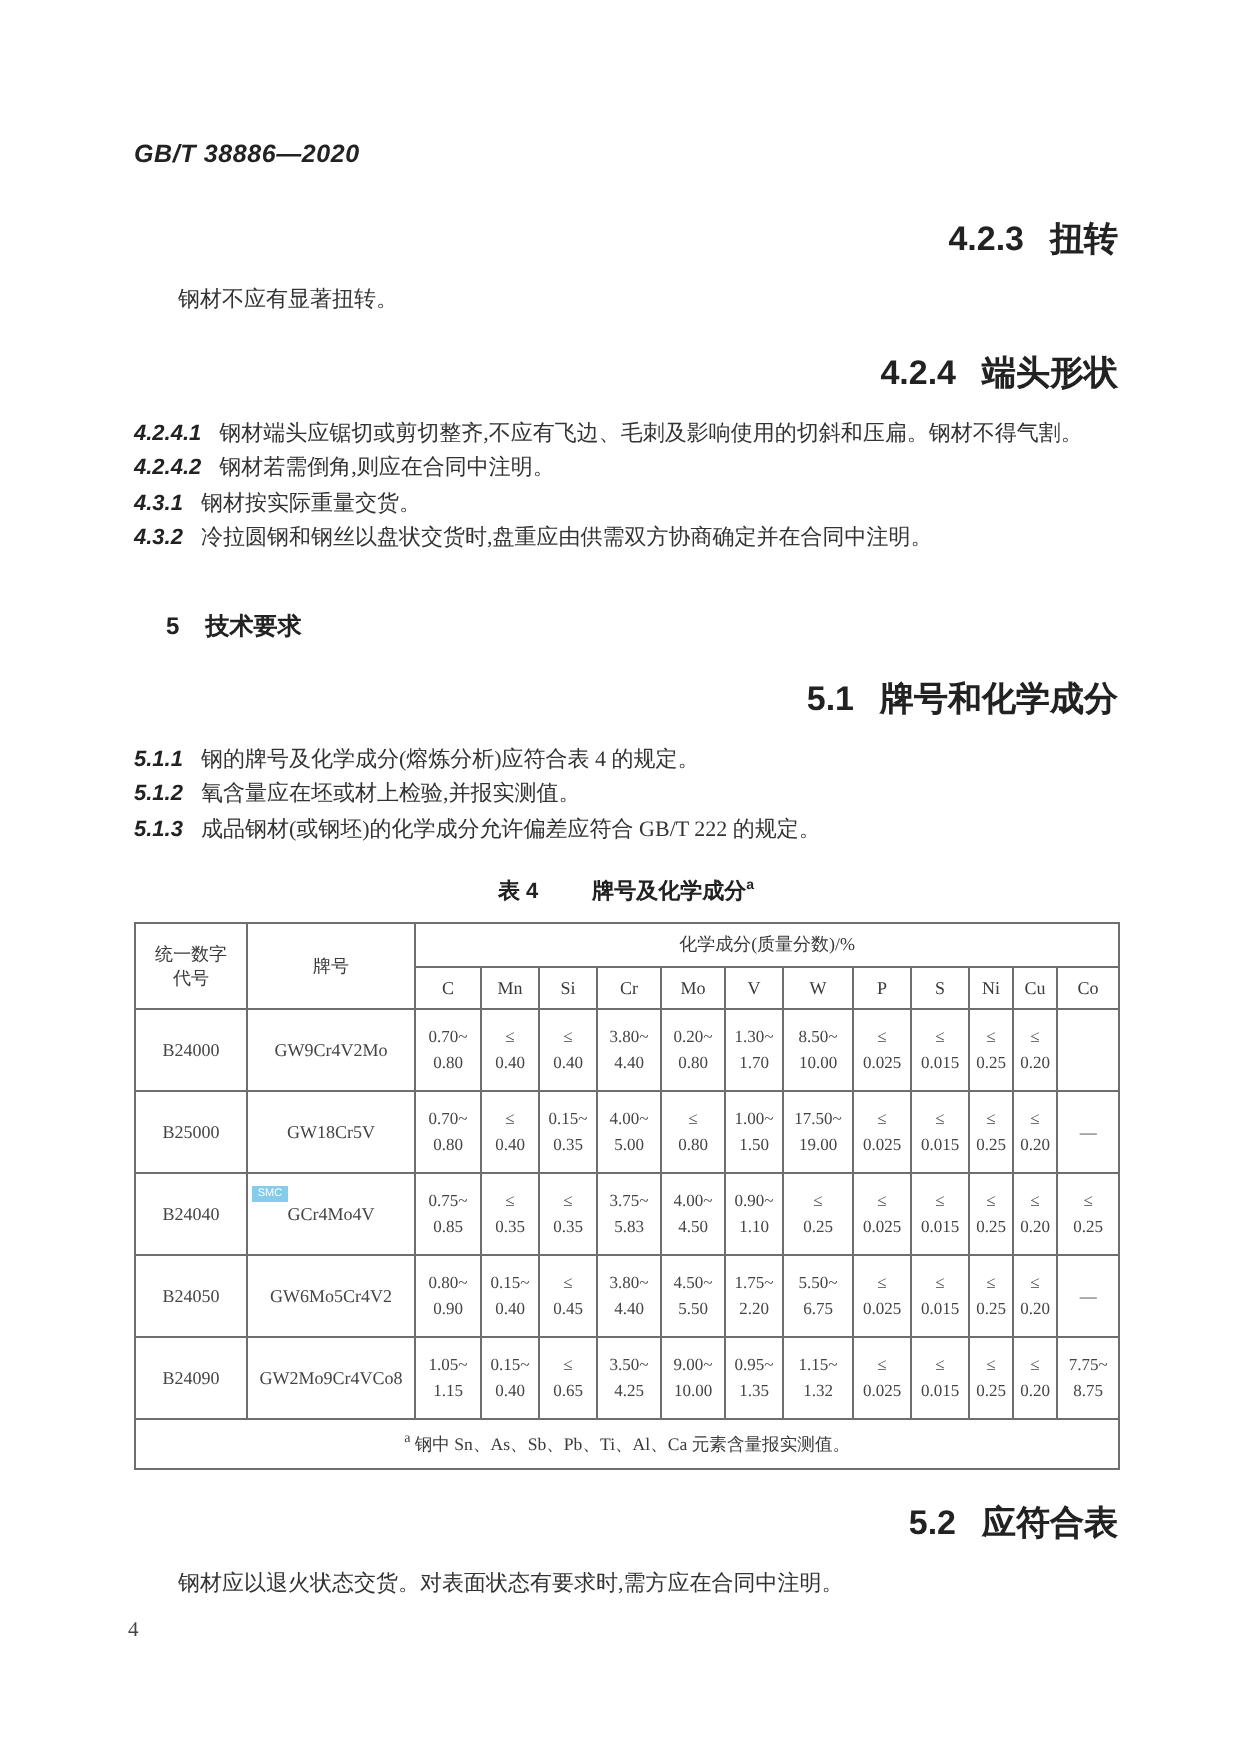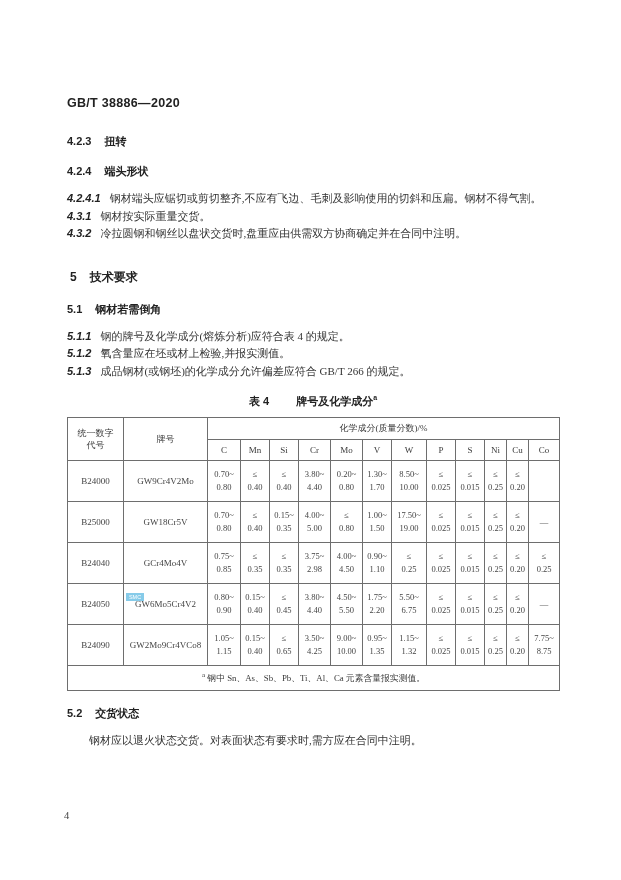--- a/index.html
+++ b/index.html
@@ -5,28 +5,28 @@
   html,body{margin:0;padding:0;background:#e8e8e8;}
   .page{
     position:relative;width:621px;height:880px;margin:0 auto;
     background:#ffffff;overflow:hidden;
     font-family:"Liberation Serif","DejaVu Serif",serif;color:#333;
   }
   .content{position:absolute;left:67px;top:0;width:492px;}
   .doc-header{
     font-family:"Liberation Sans","DejaVu Sans",sans-serif;
     font-weight:bold;font-size:12.5px;color:#222;
-    margin-top:96px;margin-bottom:24px;letter-spacing:.3px;
+    margin-top:70px;margin-bottom:24px;letter-spacing:.3px;font-style:italic;
   }
   .heading,.heading1{
     font-family:"Liberation Sans","DejaVu Sans",sans-serif;
     font-weight:bold;color:#222;
   }
-  .heading{font-size:11px;margin:15px 0 11px 0;}
-  .heading1{font-size:12px;margin:26px 0 16px 3px;}
+  .heading{font-size:17px;margin:15px 0 11px 0;text-align:right;}
+  .heading1{font-size:12px;margin:26px 0 16px 16px;}
   .heading .num,.heading1 .num{margin-right:13px;}
   .item{font-size:11px;line-height:17.5px;color:#333;}
   .item .num{
     font-family:"Liberation Sans","DejaVu Sans",sans-serif;
     font-weight:bold;color:#222;margin-right:9px;font-style:italic;
   }
   .para{font-size:11px;line-height:17.5px;margin:11px 0;text-indent:2em;color:#333;}
   .table-caption{
     text-align:center;font-family:"Liberation Sans","DejaVu Sans",sans-serif;
     font-weight:bold;font-size:11px;color:#222;margin:14px 0 8px 0;
@@ -63,29 +63,31 @@
 </style>
 </head>
 <body>
 
 <div class="page">
   <div class="content">
     <div class="doc-header">GB/T 38886—2020</div>
 
     <div id="sections-top">
         <div class="heading"><span class="num">4.2.3</span><span class="title">扭转</span></div>
+        <div class="para">钢材不应有显著扭转。</div>
         <div class="heading"><span class="num">4.2.4</span><span class="title">端头形状</span></div>
         <div class="item"><span class="num">4.2.4.1</span><span class="txt">钢材端头应锯切或剪切整齐,不应有飞边、毛刺及影响使用的切斜和压扁。钢材不得气割。</span></div>
+        <div class="item"><span class="num">4.2.4.2</span><span class="txt">钢材若需倒角,则应在合同中注明。</span></div>
         <div class="item"><span class="num">4.3.1</span><span class="txt">钢材按实际重量交货。</span></div>
         <div class="item"><span class="num">4.3.2</span><span class="txt">冷拉圆钢和钢丝以盘状交货时,盘重应由供需双方协商确定并在合同中注明。</span></div>
         <div class="heading1"><span class="num">5</span><span class="title">技术要求</span></div>
-        <div class="heading"><span class="num">5.1</span><span class="title">钢材若需倒角</span></div>
+        <div class="heading"><span class="num">5.1</span><span class="title">牌号和化学成分</span></div>
         <div class="item"><span class="num">5.1.1</span><span class="txt">钢的牌号及化学成分(熔炼分析)应符合表 4 的规定。</span></div>
         <div class="item"><span class="num">5.1.2</span><span class="txt">氧含量应在坯或材上检验,并报实测值。</span></div>
-        <div class="item"><span class="num">5.1.3</span><span class="txt">成品钢材(或钢坯)的化学成分允许偏差应符合 GB/T 266 的规定。</span></div>
+        <div class="item"><span class="num">5.1.3</span><span class="txt">成品钢材(或钢坯)的化学成分允许偏差应符合 GB/T 222 的规定。</span></div>
       </div>
 
     <div class="table-caption"><span class="cap-label">表 4</span><span class="cap-title">牌号及化学成分</span><sup>a</sup></div>
 
     <table class="chem" id="chem-table">
         <colgroup>
           <col style="width: 56px;">
           <col style="width: 84px;">
           <col style="width: 33px;">
           <col style="width: 29px;">
@@ -180,21 +182,21 @@
           <tr class="data-row">
             <td class="cell-code">B24040</td>
             <td class="cell-grade">GCr4Mo4V</td>
             <td class="cell-val">0.75~
 0.85</td>
             <td class="cell-val">≤
 0.35</td>
             <td class="cell-val">≤
 0.35</td>
             <td class="cell-val">3.75~
-2.98</td>
+5.83</td>
             <td class="cell-val">4.00~
 4.50</td>
             <td class="cell-val">0.90~
 1.10</td>
             <td class="cell-val thick-left">≤
 0.25</td>
             <td class="cell-val">≤
 0.025</td>
             <td class="cell-val">≤
 0.015</td>
@@ -260,20 +262,20 @@
             <td class="cell-val">7.75~
 8.75</td>
           </tr>
           <tr class="footnote">
             <td colspan="14"><sup>a</sup><span>&nbsp;钢中 Sn、As、Sb、Pb、Ti、Al、Ca 元素含量报实测值。</span></td>
           </tr>
         </tbody>
       </table>
 
     <div id="sections-bottom">
-        <div class="heading"><span class="num">5.2</span><span class="title">交货状态</span></div>
+        <div class="heading"><span class="num">5.2</span><span class="title">应符合表</span></div>
         <div class="para">钢材应以退火状态交货。对表面状态有要求时,需方应在合同中注明。</div>
       </div>
   </div>
 
   <div class="artifact" style="background: rgb(134, 203, 233);">SMC</div>
   <div class="page-number">4</div>
 </div>
 
 </body></html>

